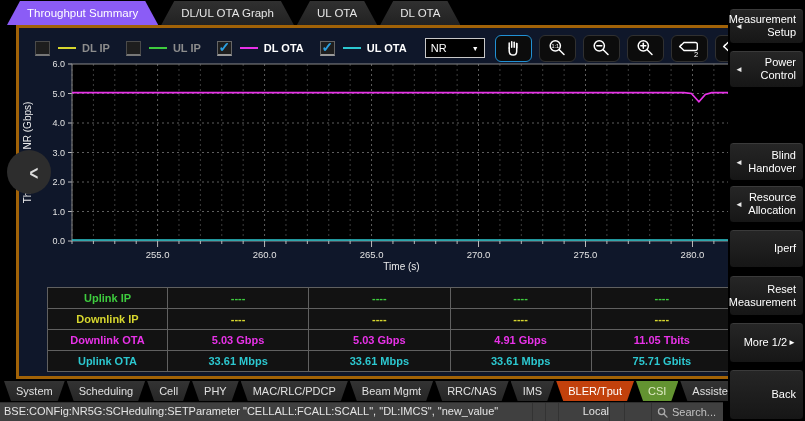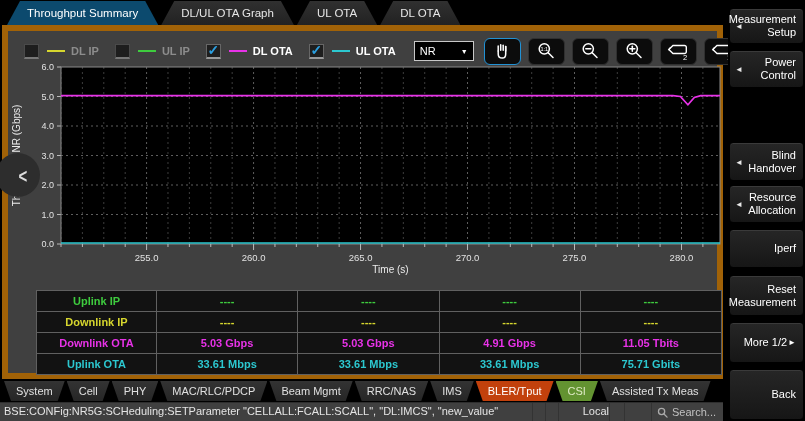--- a/index.html
+++ b/index.html
@@ -7,24 +7,24 @@
     width:805px;height:421px;position:relative;overflow:hidden;
     background:#000;color:#eee;
     font-family:"Liberation Sans",sans-serif;
   }
   
   .top-tabs{position:absolute;left:2px;top:0;width:721px;height:25px;
     display:flex;align-items:flex-end;gap:3px;padding-left:5px;box-sizing:border-box;background:#000}
   .ttab{height:24px;line-height:24px;padding:0 20px;font-size:11.5px;color:#e6e6e6;
     background:linear-gradient(#303030,#222);
     clip-path:polygon(13px 0,calc(100% - 13px) 0,100% 100%,0 100%);white-space:nowrap}
-  .ttab.active{background:#0c4a6e;color:#fff}
-  
-  .panel{position:absolute;left:2px;top:25px;width:721px;height:354px;
-    background:#404040;border:6px solid #a16207;box-sizing:border-box}
+  .ttab.active{background:#8b5cf6;color:#fff}
+  
+  .panel{position:absolute;left:16px;top:25px;width:721px;height:354px;
+    background:#0f172a;border:3px solid #a16207;box-sizing:border-box}
   
   .legend-row{position:absolute;left:16px;top:6px;height:28px;display:flex;align-items:center;font-size:11px}
   .lg-item{display:flex;align-items:center;margin-right:16px}
   .cb{width:15px;height:15px;background:#1e1e1e;border:1px solid #4a4a4a;border-bottom:2px solid #777;
     box-sizing:border-box;color:#2b9fe0;font-size:14px;line-height:11px;text-align:center;font-weight:bold}
   .cb.checked{border-color:#666;border-bottom-color:#999}
   .sw{width:18px;height:2px;margin:0 6px 0 8px;display:inline-block}
   .lg-label{font-weight:bold;color:#fff;white-space:nowrap}
   .lg-label.dim{color:#8d8d8d}
   .tech-select{margin-left:2px;margin-right:10px;width:60px;height:20px;background:#000;color:#fff;
@@ -300,20 +300,21 @@
       <td style="color: rgb(44, 200, 208);">33.61 Mbps</td>
       <td style="color: rgb(44, 200, 208);">33.61 Mbps</td>
       <td style="color: rgb(44, 200, 208);">75.71 Gbits</td>
     </tr>
   </tbody>
     </table>
 </div>
 
 <div class="bottom-tabs">
   <div class="btab">System</div>
+  <div class="btab">Scheduling</div>
   <div class="btab">Cell</div>
   <div class="btab">PHY</div>
   <div class="btab">MAC/RLC/PDCP</div>
   <div class="btab">Beam Mgmt</div>
   <div class="btab">RRC/NAS</div>
   <div class="btab">IMS</div>
   <div class="btab active">BLER/Tput</div>
   <div class="btab green">CSI</div>
   <div class="btab">Assisted Tx Meas</div>
 </div>

